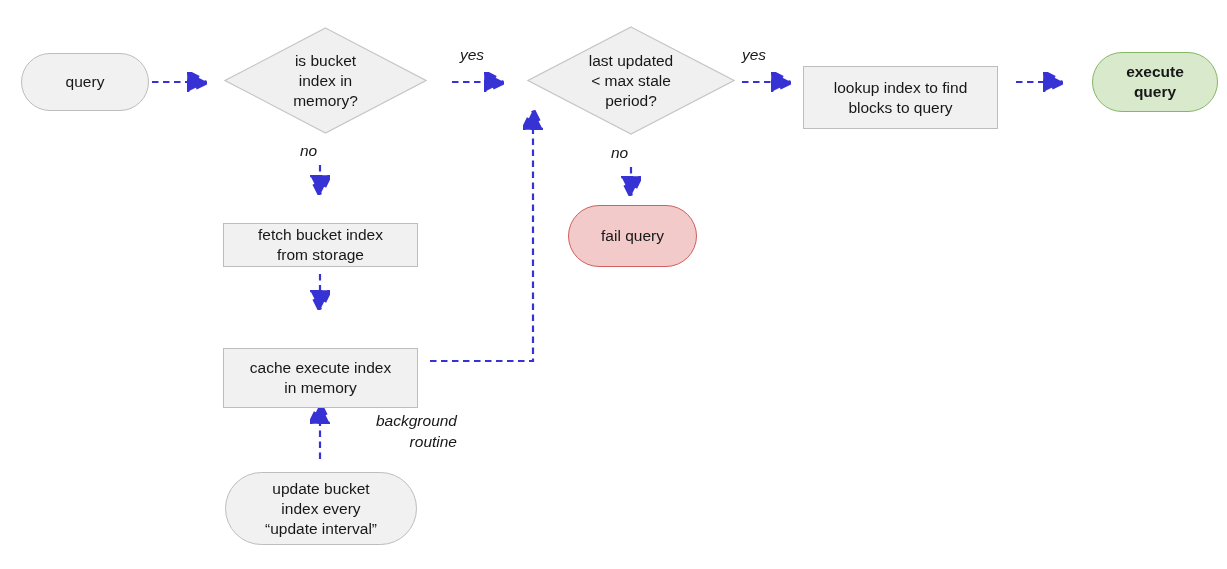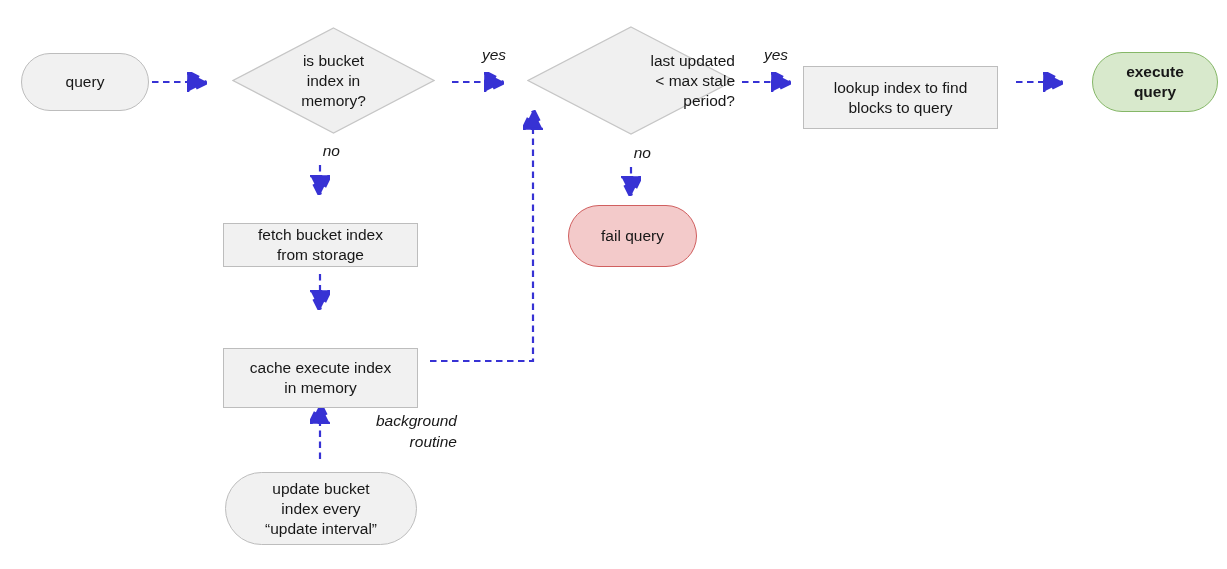--- a/index.html
+++ b/index.html
@@ -94,21 +94,21 @@
   }
   .edge-label {
     position: absolute;
     z-index: 3;
     font-style: italic;
     font-size: 15.5px;
     line-height: 21px;
     color: var(--text);
     white-space: pre-line;
   }
-  .edge-label.center { text-align: right; }
+  .edge-label.center { text-align: left; }
 </style>
 </head>
 <body>
 
 <div id="canvas">
 
   <svg id="edges" xmlns="http://www.w3.org/2000/svg">
     <defs>
       <marker id="arrowhead" viewBox="0 0 10 10" refX="9" refY="5" markerWidth="9" markerHeight="9" orient="auto-start-reverse">
         <path d="M0,0 L10,5 L0,10 Z" style="fill:var(--arrow)" stroke="none"></path>
@@ -122,30 +122,30 @@
     <path d="M320,274 V308" marker-end="url(#arrowhead)"></path>
     <path d="M430,361 H533 V112" marker-end="url(#arrowhead)"></path>
     <path d="M631,167 V194" marker-end="url(#arrowhead)"></path>
     <path d="M320,459 V406" marker-end="url(#arrowhead)"></path>
   </svg>
 
   <div class="node pill" style="left:21px; top:53px; width:128px; height:58px; border-radius:29px;">
     <div class="label">query</div>
   </div>
 
-  <div class="node diamond" style="left:232px; top:27px; width:203px; height:107px;">
+  <div class="node diamond" style="left:224px; top:27px; width:203px; height:107px;">
     <svg viewBox="0 0 203 107" preserveAspectRatio="none">
       <polygon points="101.5,1 202,53.5 101.5,106 1,53.5"></polygon>
     </svg>
     <div class="label">is bucket
 index in
 memory?</div>
   </div>
 
-  <div class="node diamond" style="left:527px; top:26px; width:208px; height:109px;text-align:right;">
+  <div class="node diamond" style="left:527px; top:26px; width:208px; height:109px;">
     <svg viewBox="0 0 208 109" preserveAspectRatio="none">
       <polygon points="104,1 207,54.5 104,108 1,54.5"></polygon>
     </svg>
     <div class="label">last updated
 &lt; max stale
 period?</div>
   </div>
 
   <div class="node rect" style="left:803px; top:50px; width:195px; height:63px;">
     <div class="label">lookup index to find

